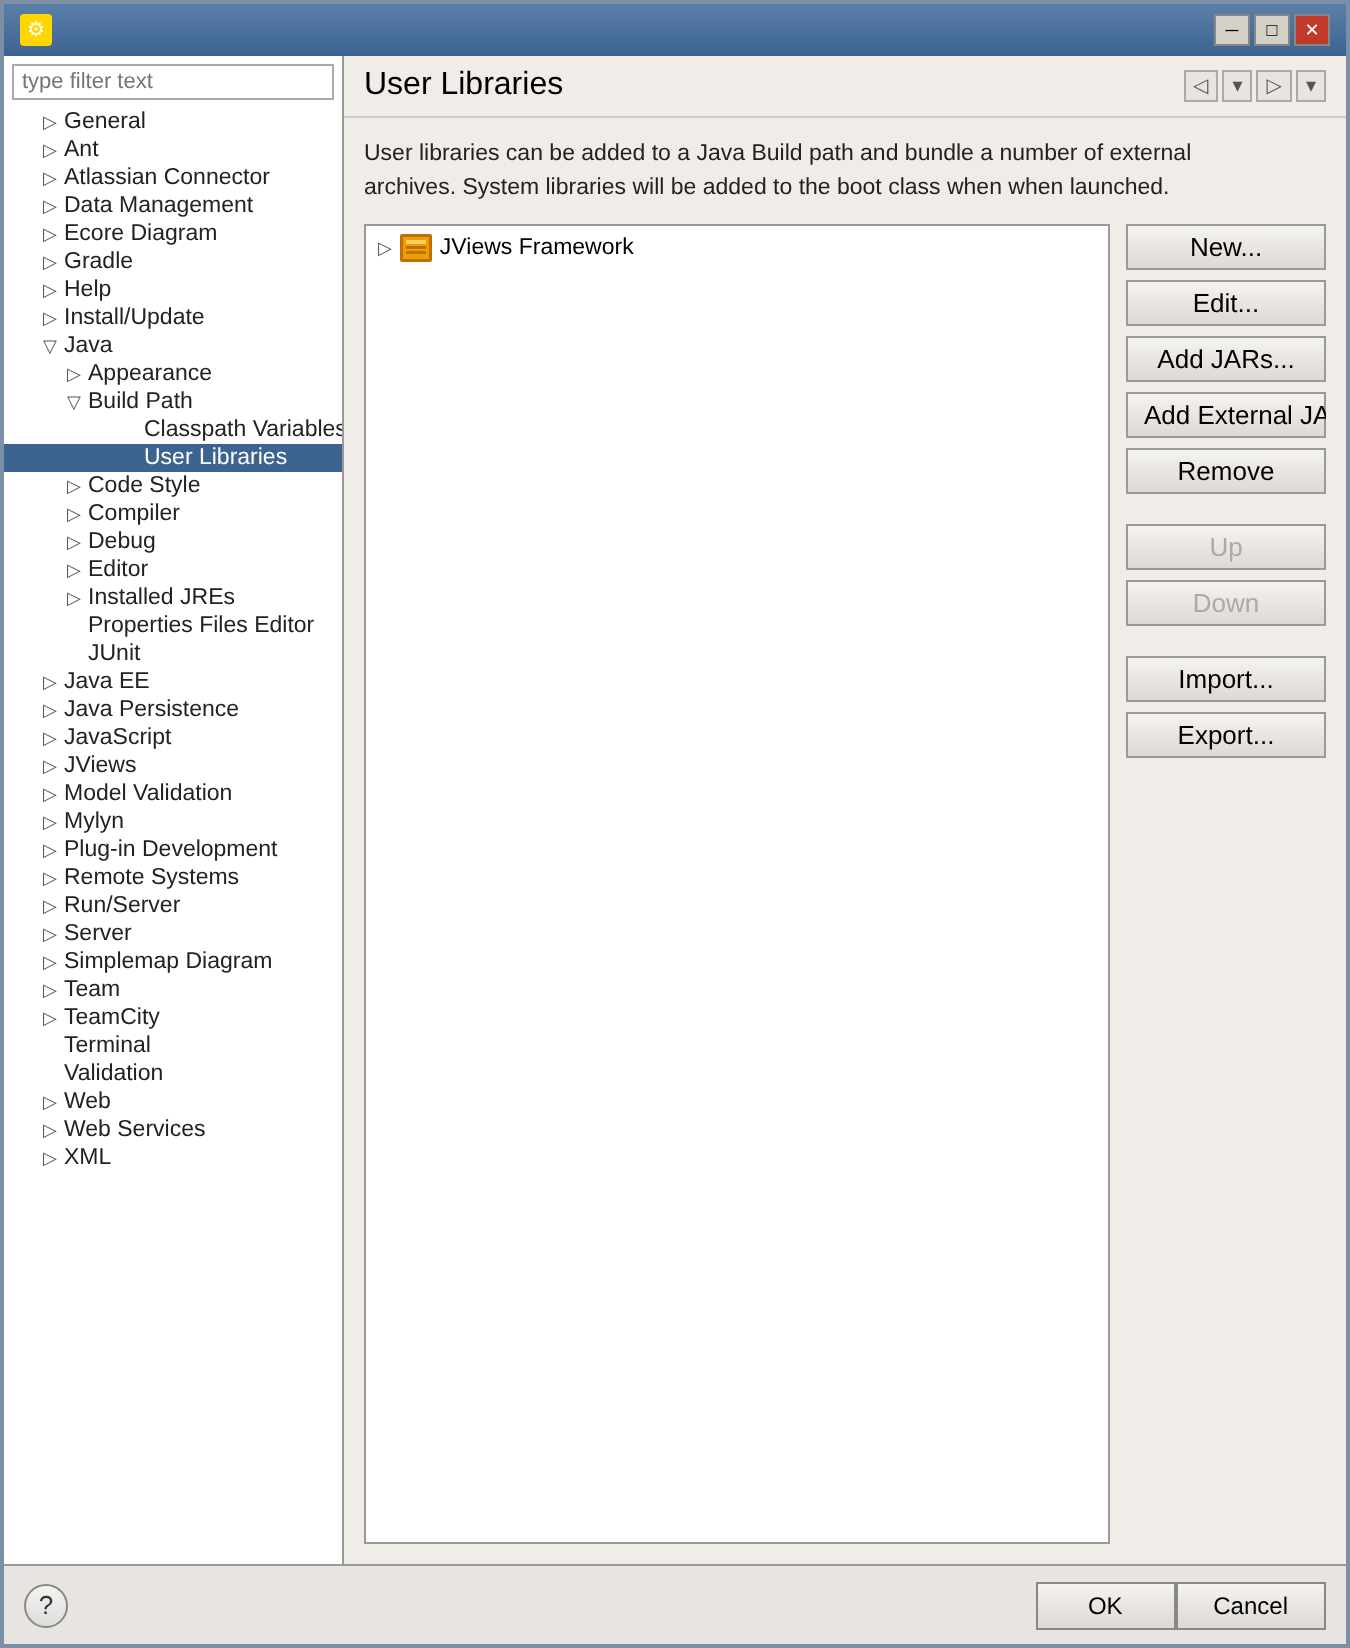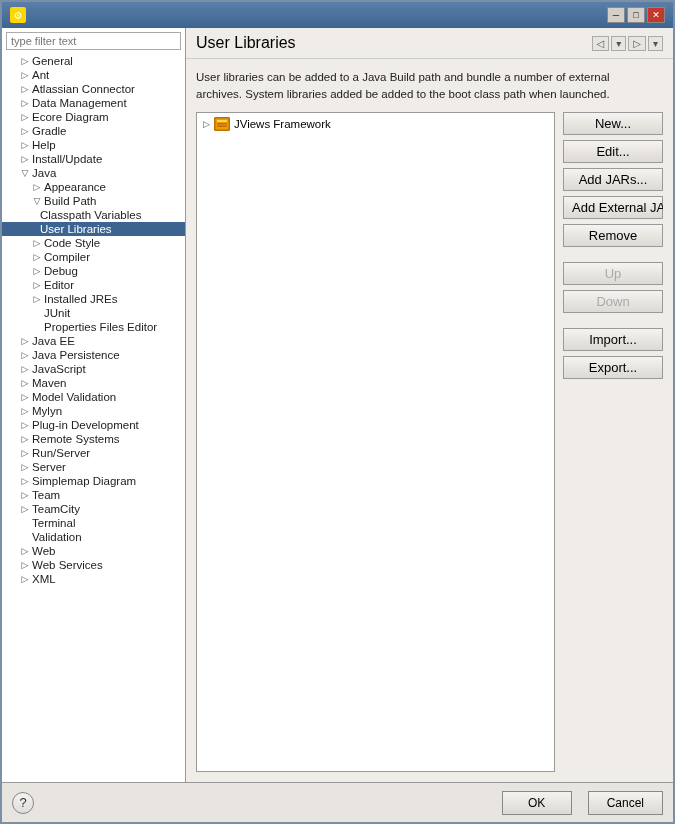--- a/index.html
+++ b/index.html
@@ -68,21 +68,21 @@
       cursor: pointer;
       color: #000;
     }
     .title-btn.close { background: #c0392b; color: white; }
     .main-area {
       display: flex;
       flex: 1;
       overflow: hidden;
     }
     .sidebar {
-      width: 184px;
+      width: 170px;
       background: white;
       border-right: 1px solid #999;
       display: flex;
       flex-direction: column;
       overflow: hidden;
       flex-shrink: 0;
       justify-content: center;
     }
     .filter-input {
       margin: 4px;
@@ -116,21 +116,21 @@
       justify-content: center;
       font-size: 9px;
       color: #555;
     }
     .tree-label {
       flex: 1;
       color: #222;
     }
     .indent-1 { padding-left: 16px; }
     .indent-2 { padding-left: 28px; }
-    .indent-3 { padding-left: 24px; }
+    .indent-3 { padding-left: 56px; }
     .right-panel {
       flex: 1;
       display: flex;
       flex-direction: column;
       background: #f0ece8;
       overflow: hidden;
     }
     .panel-header {
       display: flex;
       align-items: center;
@@ -247,21 +247,21 @@
       display: flex;
       align-items: center;
       justify-content: center;
       font-size: 13px;
       color: #333;
       background: linear-gradient(to bottom, #f5f3f0, #ddd);
       cursor: pointer;
     }
     .bottom-buttons {
       display: flex;
-      gap: 16px;
+      gap: 0;
     }
     .bottom-btn {
       padding: 4px 18px;
       background: linear-gradient(to bottom, #f5f3f0, #ddd9d4);
       border: 1px solid #888;
       cursor: pointer;
       font-size: 12px;
       min-width: 70px;
     }
   </style>
@@ -374,46 +374,46 @@
           <span class="tree-label">Editor</span>
         </div>
 
         <div class="tree-item indent-2">
           <span class="expand-icon">▷</span>
           <span class="tree-label">Installed JREs</span>
         </div>
 
         <div class="tree-item indent-2">
           <span class="expand-icon"> </span>
+          <span class="tree-label">Properties Files Editor</span>
+        </div>
+
+        <div class="tree-item indent-2">
+          <span class="expand-icon"> </span>
           <span class="tree-label">JUnit</span>
         </div>
 
-        <div class="tree-item indent-2">
-          <span class="expand-icon"> </span>
-          <span class="tree-label">Properties Files Editor</span>
-        </div>
-
         <div class="tree-item indent-1">
           <span class="expand-icon">▷</span>
           <span class="tree-label">Java EE</span>
         </div>
 
         <div class="tree-item indent-1">
           <span class="expand-icon">▷</span>
           <span class="tree-label">Java Persistence</span>
         </div>
 
         <div class="tree-item indent-1">
           <span class="expand-icon">▷</span>
           <span class="tree-label">JavaScript</span>
         </div>
 
         <div class="tree-item indent-1">
           <span class="expand-icon">▷</span>
-          <span class="tree-label">Maven</span>
+          <span class="tree-label">JViews</span>
         </div>
 
         <div class="tree-item indent-1">
           <span class="expand-icon">▷</span>
           <span class="tree-label">Model Validation</span>
         </div>
 
         <div class="tree-item indent-1">
           <span class="expand-icon">▷</span>
           <span class="tree-label">Mylyn</span>
@@ -488,21 +488,21 @@
           <button class="nav-btn">◁</button>
           <button class="nav-btn">▾</button>
           <button class="nav-btn">▷</button>
           <button class="nav-btn">▾</button>
         </div>
       </div>
 
       <div class="panel-content">
         <p class="description-text">
           <span>User libraries can be added to a Java Build path and bundle a number of external</span><br>
-          <span>archives. System libraries added be added to the boot class path when launched.</span>
+          <span>archives. System libraries will be added to the boot class when when launched.</span>
         </p>
 
         <div class="libraries-area">
           <div class="lib-list">
             <div class="lib-item">
               <span class="lib-expand">▷</span>
               <span class="lib-icon">
                 <svg width="14" height="12" viewBox="0 0 14 12">
                   <rect x="0" y="0" width="14" height="12" fill="#e8a000" stroke="#c07000" stroke-width="1"></rect>
                   <rect x="2" y="2" width="10" height="2" fill="#ffd060"></rect>

